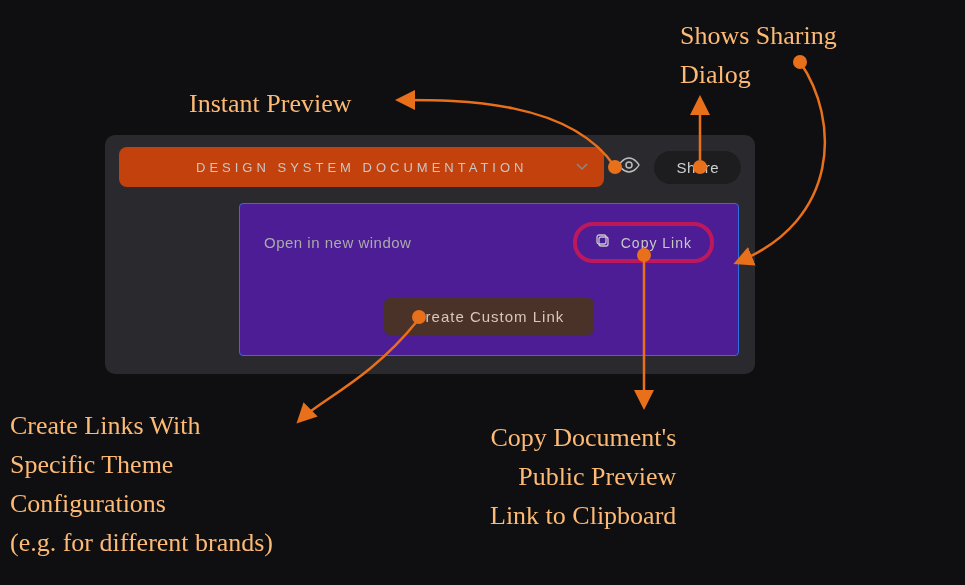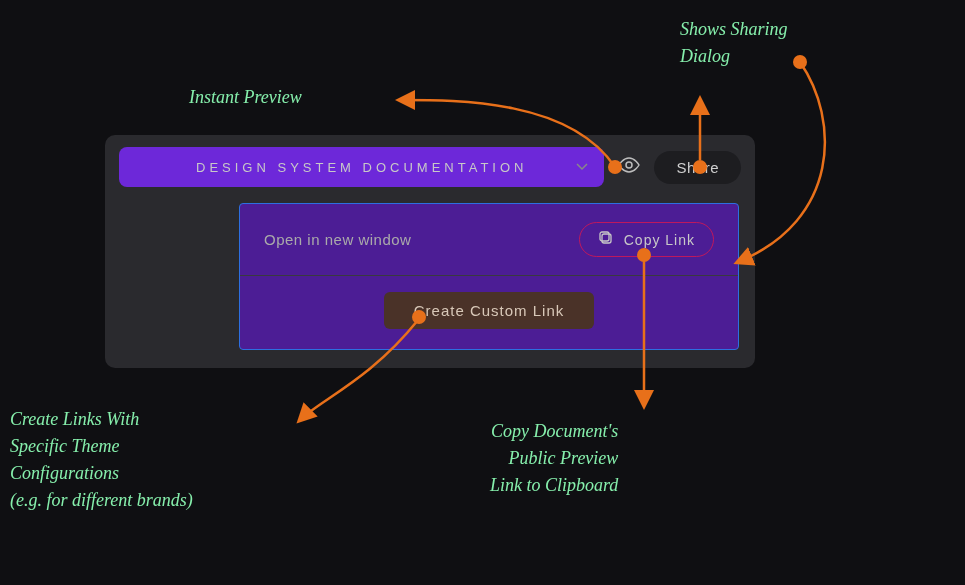--- a/index.html
+++ b/index.html
@@ -6,43 +6,42 @@
   body {
     width: 965px;
     height: 585px;
     background: #0f0f12;
     font-family: -apple-system, BlinkMacSystemFont, "Segoe UI", sans-serif;
     position: relative;
     overflow: hidden;
   }
   .annotation {
     position: absolute;
-    color: #86efac;
+    color: #fdba74;
     font-family: "Comic Sans MS", "Segoe Script", cursive;
-    font-size: 18px;
+    font-size: 26px;
     line-height: 1.5;
-    font-style: italic;
   }
   .panel {
     position: absolute;
     left: 105px;
     top: 135px;
     width: 650px;
     background: #2a2a2e;
     border-radius: 10px;
     padding: 12px 14px 18px 14px;
   }
   .topbar {
     display: flex;
     align-items: center;
     gap: 10px;
   }
   .doc-selector {
     flex: 1;
-    background: #6d28d9;
+    background: #c2410c;
     border-radius: 8px;
     height: 40px;
     display: flex;
     align-items: center;
     justify-content: center;
     position: relative;
     color: #c8c8c8;
     letter-spacing: 4px;
     font-size: 13px;
     font-weight: 500;
@@ -86,21 +85,21 @@
   }
   .pop-row .label {
     color: #aaa;
     font-size: 15px;
     letter-spacing: 0.5px;
   }
   .copy-link-btn {
     display: flex;
     align-items: center;
     gap: 10px;
-    border: 1px solid #be185d;
+    border: 4px solid #be185d;
     border-radius: 20px;
     padding: 7px 18px;
     color: #c8c8c8;
     font-size: 14px;
     letter-spacing: 1px;
   }
   .pop-footer {
     padding: 16px 24px 20px 24px;
     display: flex;
     justify-content: center;

